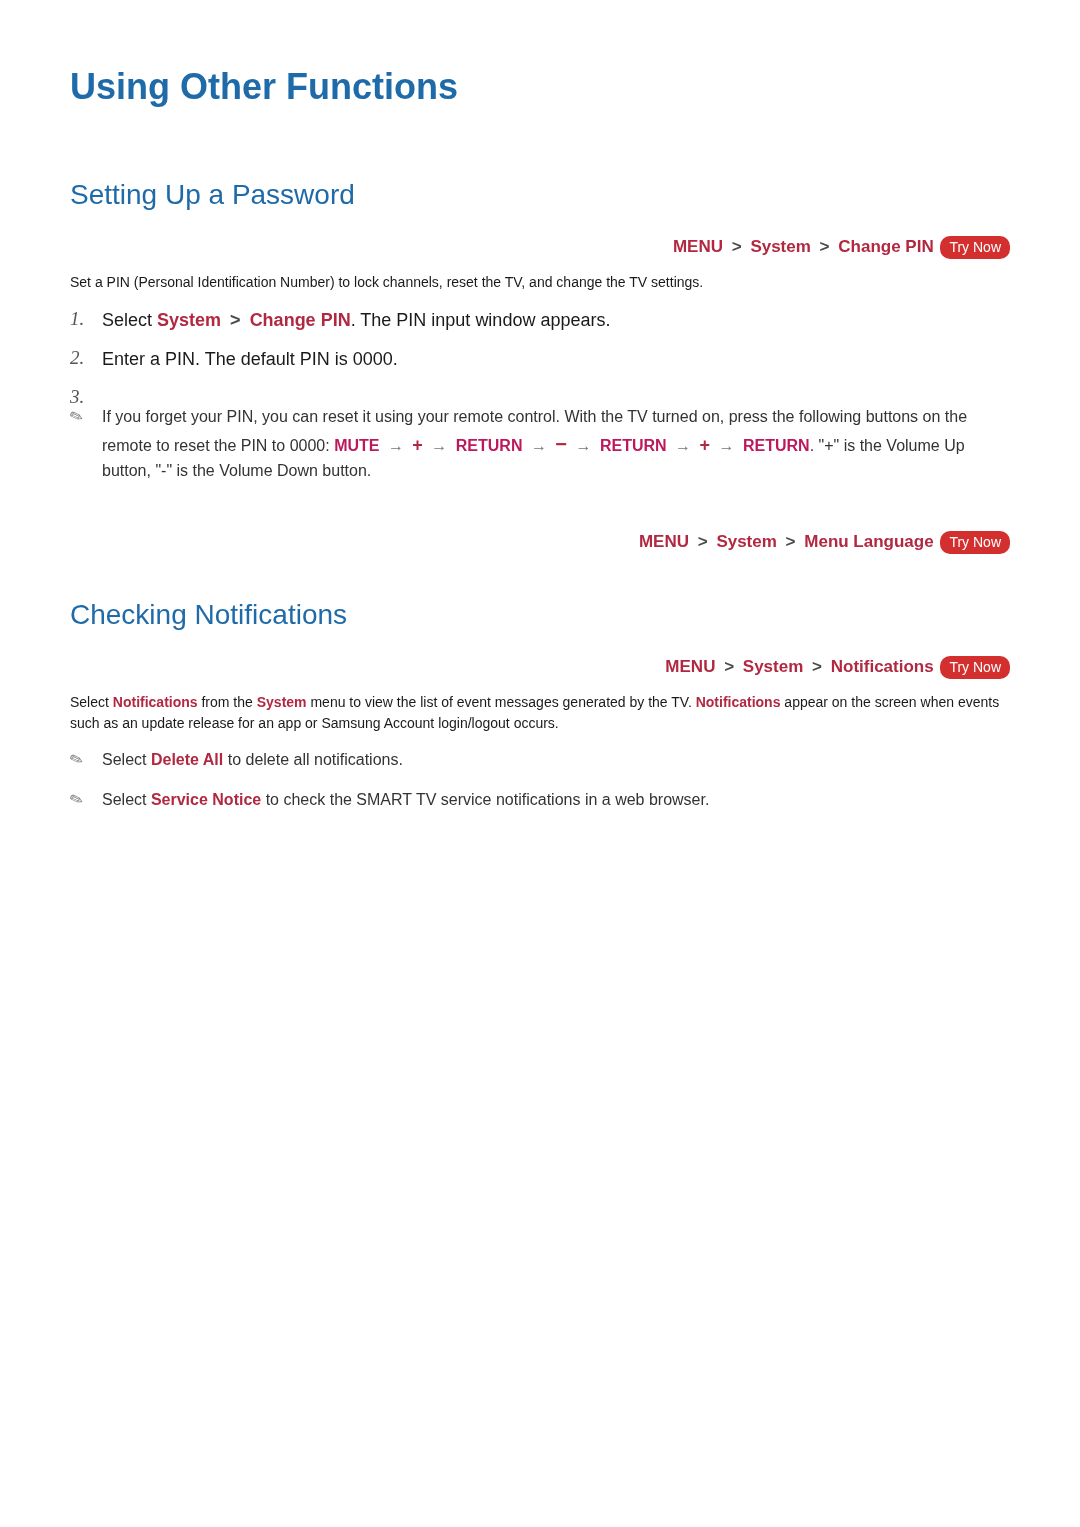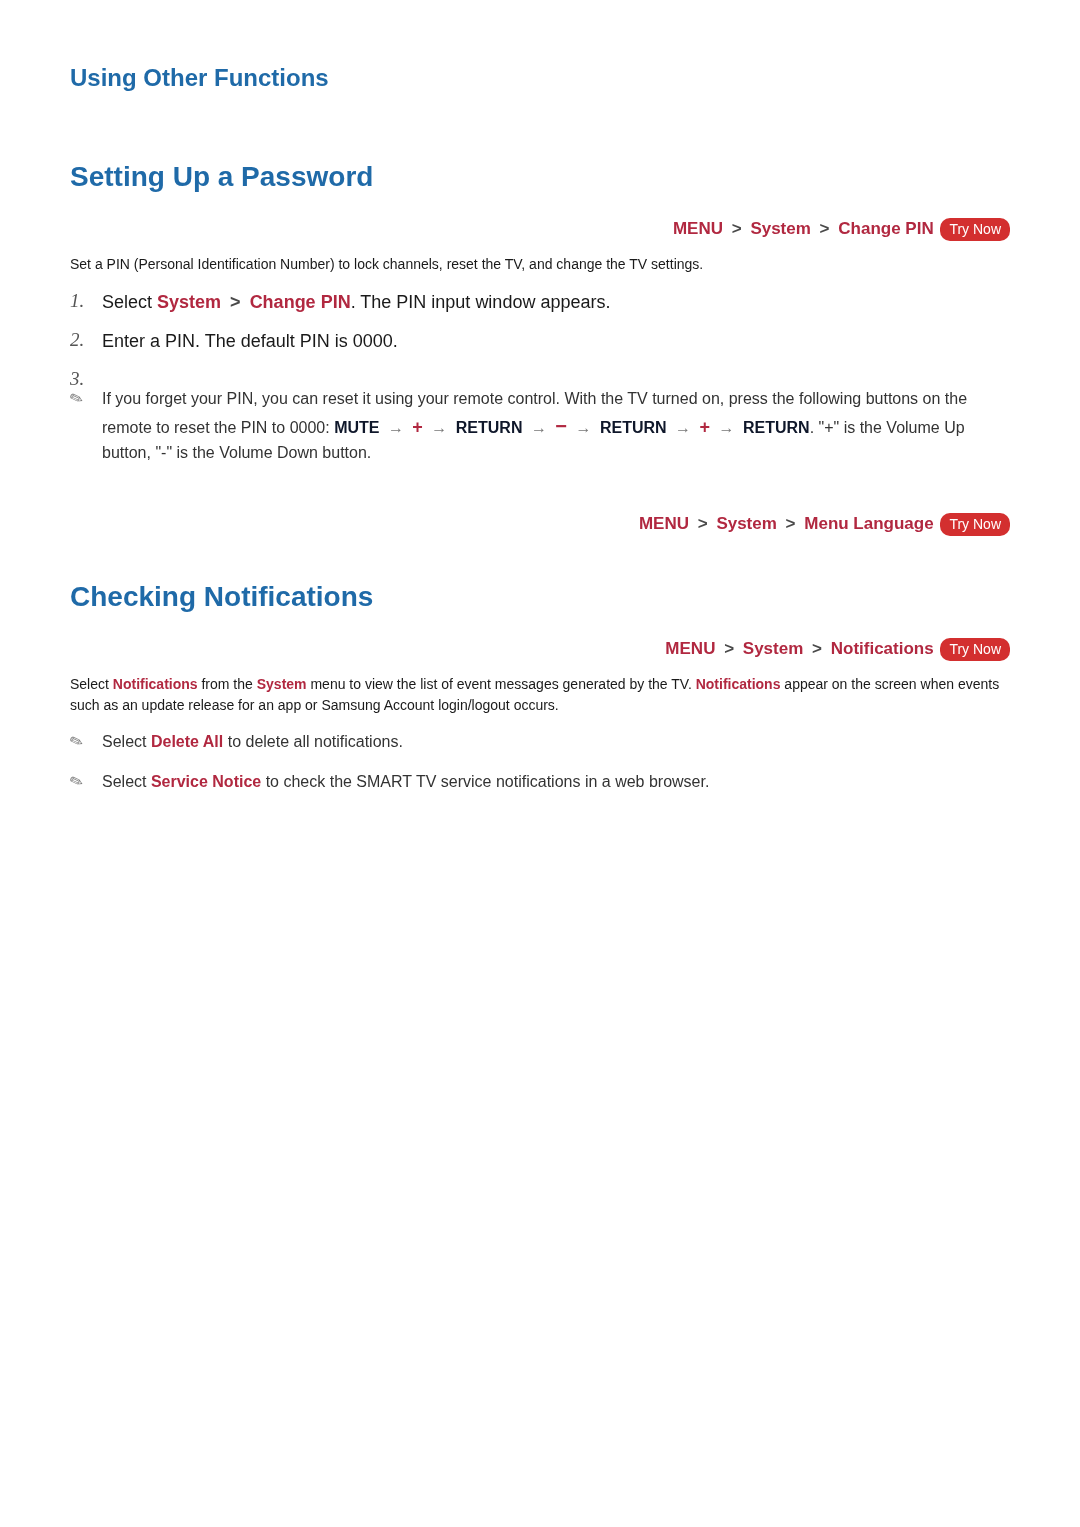--- a/index.html
+++ b/index.html
@@ -8,26 +8,26 @@
     font-family: Arial, Helvetica, sans-serif;
     background: #fff;
     color: #1a1a1a;
     width: 1080px;
     box-sizing: border-box;
     line-height: 1.5;
   }
   h1 {
     color: #1f6aa8;
     font-weight: 600;
-    font-size: 24px;
+    font-size: 36px;
     margin: 0 0 60px 0;
   }
   h2 {
     color: #1f6aa8;
-    font-weight: 700;
+    font-weight: 400;
     font-size: 28px;
     margin: 30px 0 18px 0;
   }
   .navpath {
     font-size: 17px;
     margin-bottom: 12px;
     text-align: right;
   }
   .menu-seg { color: #b12840; font-weight: 600; }
   .chev { color: #4a4a4a; font-weight: 600; padding: 0 4px; }
@@ -67,21 +67,21 @@
   .note-icon {
     position: absolute;
     left: 0;
     top: 6px;
     color: #7c7c7c;
     font-size: 16px;
     transform: rotate(-20deg);
     display: inline-block;
   }
   .kw { color: #b12840; font-weight: 600; }
-  .kw-bold { color: #0f172a; font-weight: 700; }
+  .kw-bold { color: #be185d; font-weight: 700; }
   .plus { color: #b12840; font-weight: 900; font-size: 18px; }
   .minus { color: #b12840; font-weight: 900; font-size: 20px; }
   .arrow { color: #777; padding: 0 4px; }
   .section { margin-bottom: 40px; }
 </style>
 </head>
 <body>
 
 <h1>Using Other Functions</h1>
 

